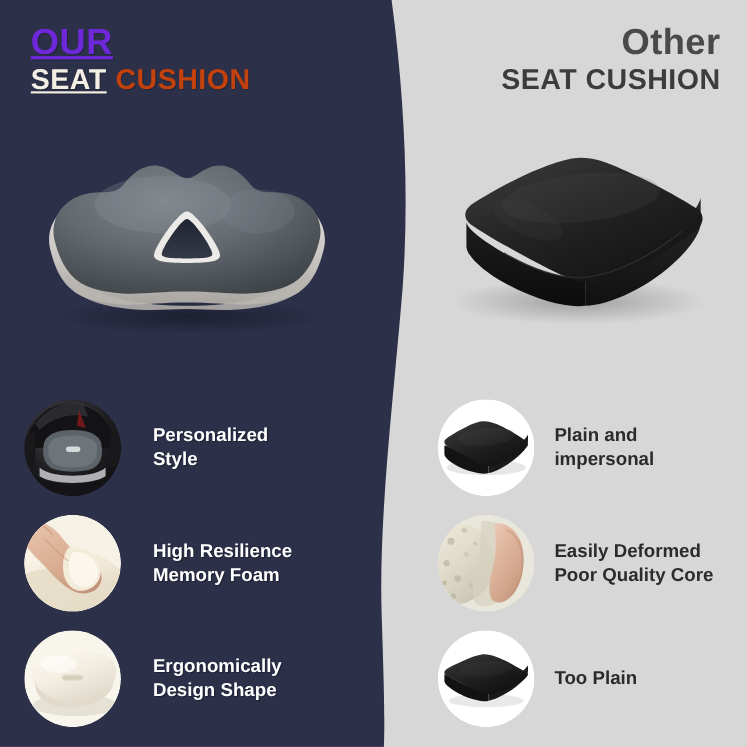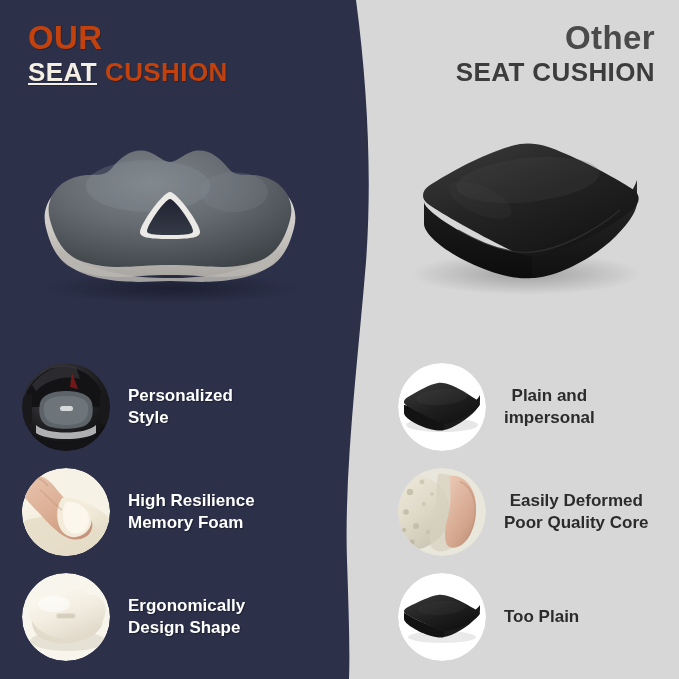--- a/index.html
+++ b/index.html
@@ -58,21 +58,21 @@
     line-height: 1.12;
     margin: 0;
   }
   .title-line2 {
     font-size: 26px;
     font-weight: bold;
     letter-spacing: 0.4px;
     line-height: 1.22;
     margin: 0;
   }
-  #our-word  { color: #c2410c; text-shadow: 1px 1px 0 rgba(0,0,0,0.22); }
+  #our-word  { color: #6d28d9; text-shadow: 1px 1px 0 rgba(0,0,0,0.22); text-decoration: underline; }
   #seat-word { color: #f4efe4; text-shadow: 1px 1px 0 rgba(0,0,0,0.22); text-decoration: underline; }
   #cushion-word { color: #c2410c; text-shadow: 1px 1px 0 rgba(0,0,0,0.22); margin-top: 16px; }
   #other-word { color: #4a4a4a; margin-left: 27px; }
   #other-sub  { color: #3c3c3c; }
 
   
   .hero {
     position: absolute;
     z-index: 4;
   }
@@ -95,22 +95,22 @@
     position: relative;
   }
   .feature-thumb svg { display: block; }
   .feature-label {
     margin-left: 18px;
     font-size: 17px;
     font-weight: bold;
     line-height: 1.32;
     white-space: pre-line;
   }
-  .left-col .feature-row  { left: 22px; }
-  .right-col .feature-row { left: 398px; text-align: center; }
+  .left-col .feature-row  { left: 22px; gap: 11px; }
+  .right-col .feature-row { left: 398px; }
   .left-col  .feature-label { color: #ffffff; text-shadow: 1px 1px 1px rgba(0,0,0,0.35); }
   .right-col .feature-label { color: #2b2b2b; }
 
   .row-y0 { top: 363px; }
   .row-y1 { top: 468px; }
   .row-y2 { top: 573px; }
 </style>
 </head>
 <body>
 

